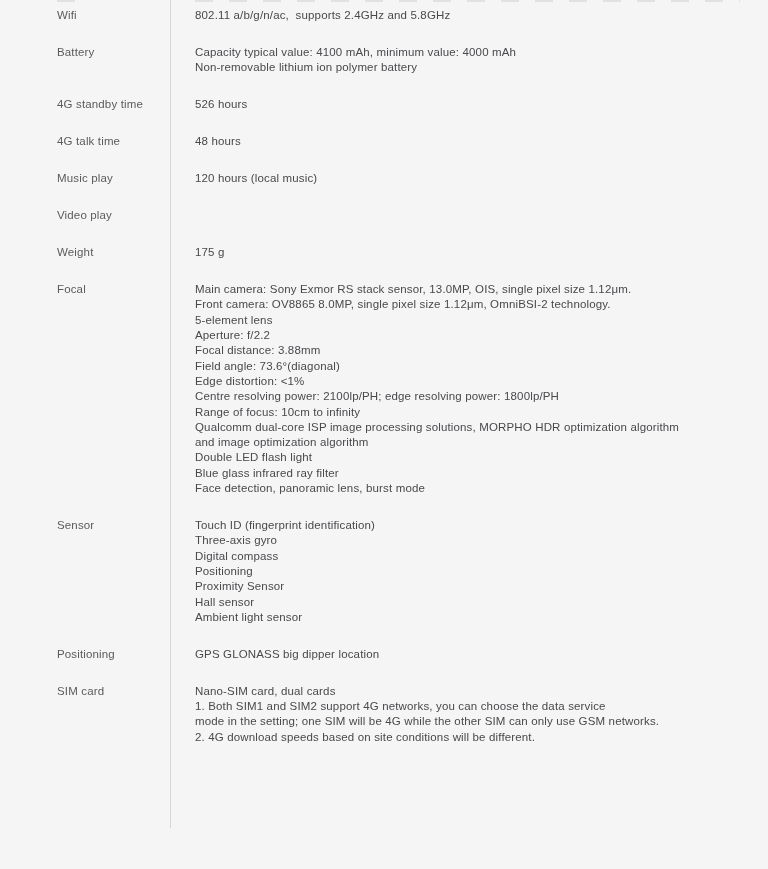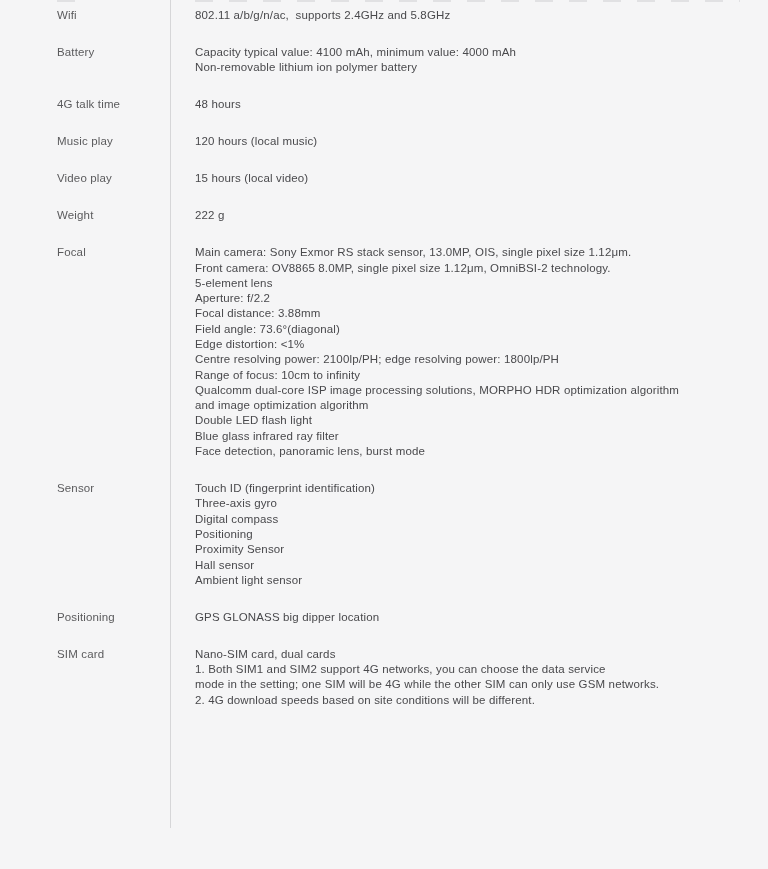--- a/index.html
+++ b/index.html
@@ -76,40 +76,43 @@
     <div class="spec-value">802.11 a/b/g/n/ac,  supports 2.4GHz and 5.8GHz</div>
   </div>
 
 
   <div class="spec-row">
     <div class="spec-label">Battery</div>
     <div class="spec-value">Capacity typical value: 4100 mAh, minimum value: 4000 mAh
 Non-removable lithium ion polymer battery</div>
   </div>
 
+  <div class="spec-row">
+    <div class="spec-label">4G standby time</div>
+    <div class="spec-value">526 hours</div>
+  </div>
 
   <div class="spec-row">
     <div class="spec-label">4G talk time</div>
     <div class="spec-value">48 hours</div>
   </div>
 
   <div class="spec-row">
     <div class="spec-label">Music play</div>
     <div class="spec-value">120 hours (local music)</div>
   </div>
 
   <div class="spec-row">
     <div class="spec-label">Video play</div>
-    <div class="spec-value">15 hours (local video)</div>
   </div>
 
 
   <div class="spec-row">
     <div class="spec-label">Weight</div>
-    <div class="spec-value">222 g</div>
+    <div class="spec-value">175 g</div>
   </div>
 
   <div class="spec-row">
     <div class="spec-label">Focal</div>
     <div class="spec-value">Main camera: Sony Exmor RS stack sensor, 13.0MP, OIS, single pixel size 1.12μm.
 Front camera: OV8865 8.0MP, single pixel size 1.12μm, OmniBSI-2 technology.
 5-element lens
 Aperture: f/2.2
 Focal distance: 3.88mm
 Field angle: 73.6°(diagonal)

